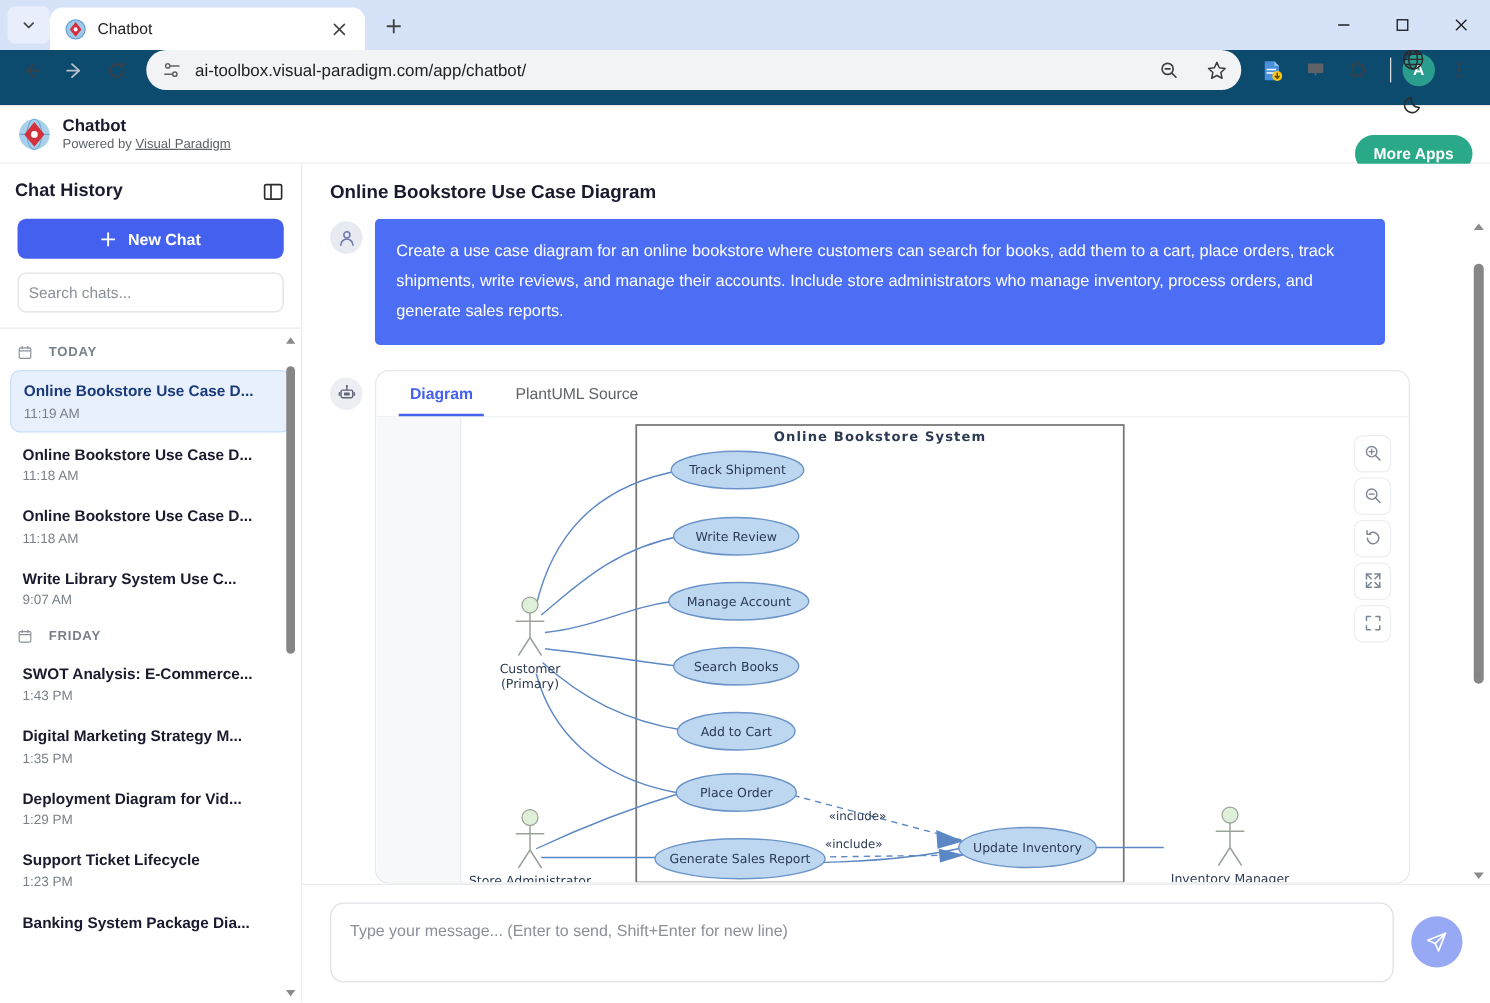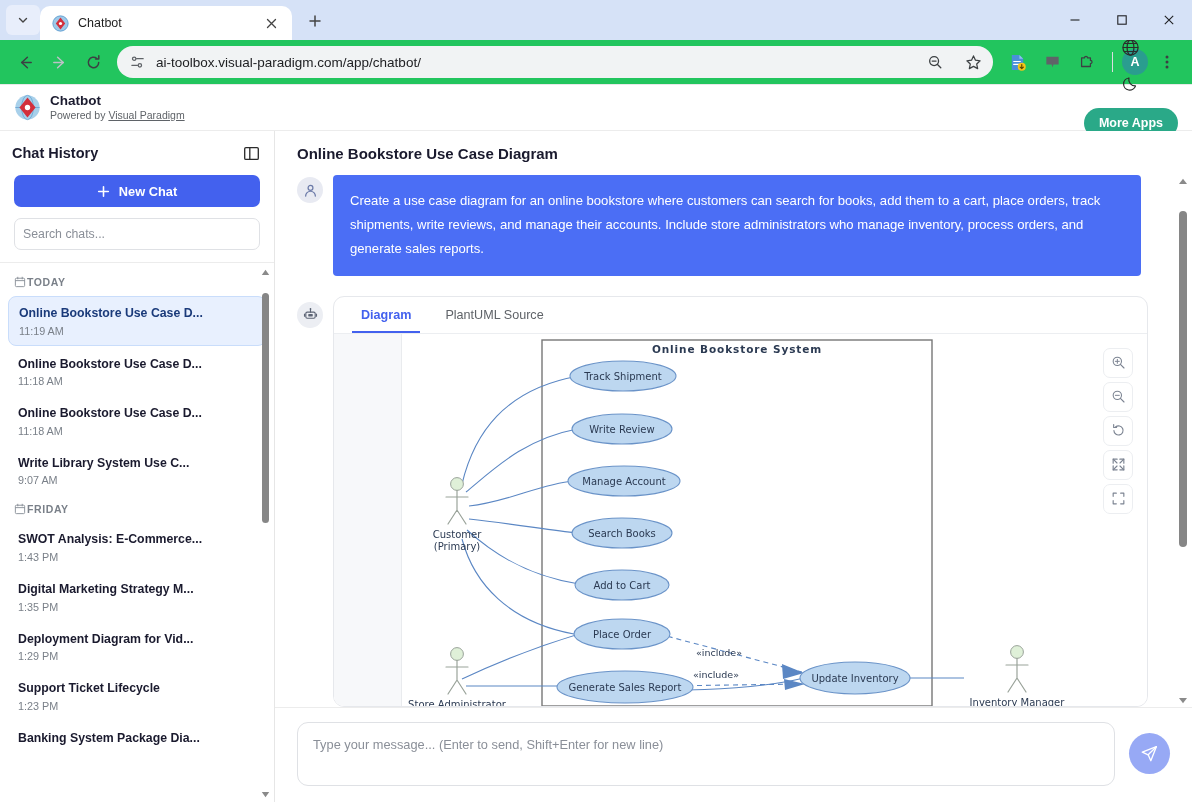--- a/index.html
+++ b/index.html
@@ -36,21 +36,21 @@
     align-items: center; justify-content: center; cursor: pointer; flex-shrink: 0;
   }
   .newtab {
     width: 30px; height: 30px; margin: 0 0 4px 8px; border-radius: 50%;
     display: flex; align-items: center; justify-content: center; cursor: pointer;
   }
   .wincontrols { position: absolute; right: 0; top: 0; display: flex; height: 40px; }
   .wc { width: 47px; height: 40px; display: flex; align-items: center; justify-content: center; cursor: pointer; }
 
   .navbar {
-    height: 45px; background: #22c55e; display: flex; align-items: center;
+    height: 45px; background: #0c4a6e; display: flex; align-items: flex-start;
     padding: 0 9px; gap: 2px; flex-shrink: 0; border-bottom: 1px solid #e8e8e8;
   }
   .navbtn {
     width: 32px; height: 32px; border-radius: 50%; display: flex;
     align-items: center; justify-content: center; cursor: pointer; flex-shrink: 0;
   }
   .omnibox {
     flex: 1; height: 32px; background: #f1f3f4; border-radius: 16px;
     display: flex; align-items: center; padding: 0 6px 0 12px; margin: 0 6px;
     gap: 10px; cursor: text;
@@ -87,21 +87,21 @@
   .avatar-hdr {
     width: 30px; height: 30px; border-radius: 50%; background: #8b1a9e;
     color: #fff; font-size: 14px; font-weight: bold; display: flex;
     align-items: center; justify-content: center; cursor: pointer;
   }
 
   .body-row { flex: 1; display: flex; min-height: 0; }
 
   
   .sidebar {
-    width: 275px; border-right: 1px solid #e6e6e6; display: flex;
+    width: 242px; border-right: 1px solid #e6e6e6; display: flex;
     flex-direction: column; flex-shrink: 0; background: #fff; min-height: 0;
   }
   .sb-head {
     height: 44px; display: flex; align-items: center; padding: 0 12px;
     flex-shrink: 0;
   }
   .sb-title { font-size: 14.5px; font-weight: bold; color: #1a1a2e; }
   .sb-toggle { margin-left: auto; width: 22px; height: 22px; display: flex; align-items: center; justify-content: center; cursor: pointer; }
   .sb-top { padding: 0 14px 12px; flex-shrink: 0; }
   .new-chat {
@@ -114,21 +114,21 @@
     width: 100%; height: 32px; margin-top: 11px; border: 1px solid #dfe1e5;
     border-radius: 7px; padding: 0 8px; font-size: 12.3px; color: #202124;
     font-family: inherit; outline: none; background: #fff;
   }
   .search-chats::placeholder { color: #8a8f98; }
   .sb-list {
     flex: 1; overflow: hidden; position: relative;
     border-top: 1px solid #ececec; padding: 6px 0 0 0; min-height: 0;
   }
   .group-label {
-    display: flex; align-items: center; gap: 1px; padding: 7px 14px 8px;
+    display: flex; align-items: center; gap: 13px; padding: 7px 14px 8px;
     font-size: 10.5px; font-weight: bold; color: #7a8089; letter-spacing: .6px;
   }
   .chat-item {
     margin: 0 8px 2px; padding: 8px 10px; border-radius: 8px; cursor: pointer;
   }
   .chat-item.active { background: #e8f0fe; border: 1px solid #c9ddfb; }
   .ci-title {
     font-size: 12.3px; font-weight: bold; color: #1a1a2e; white-space: nowrap;
     overflow: hidden; text-overflow: ellipsis; line-height: 1.35;
   }

